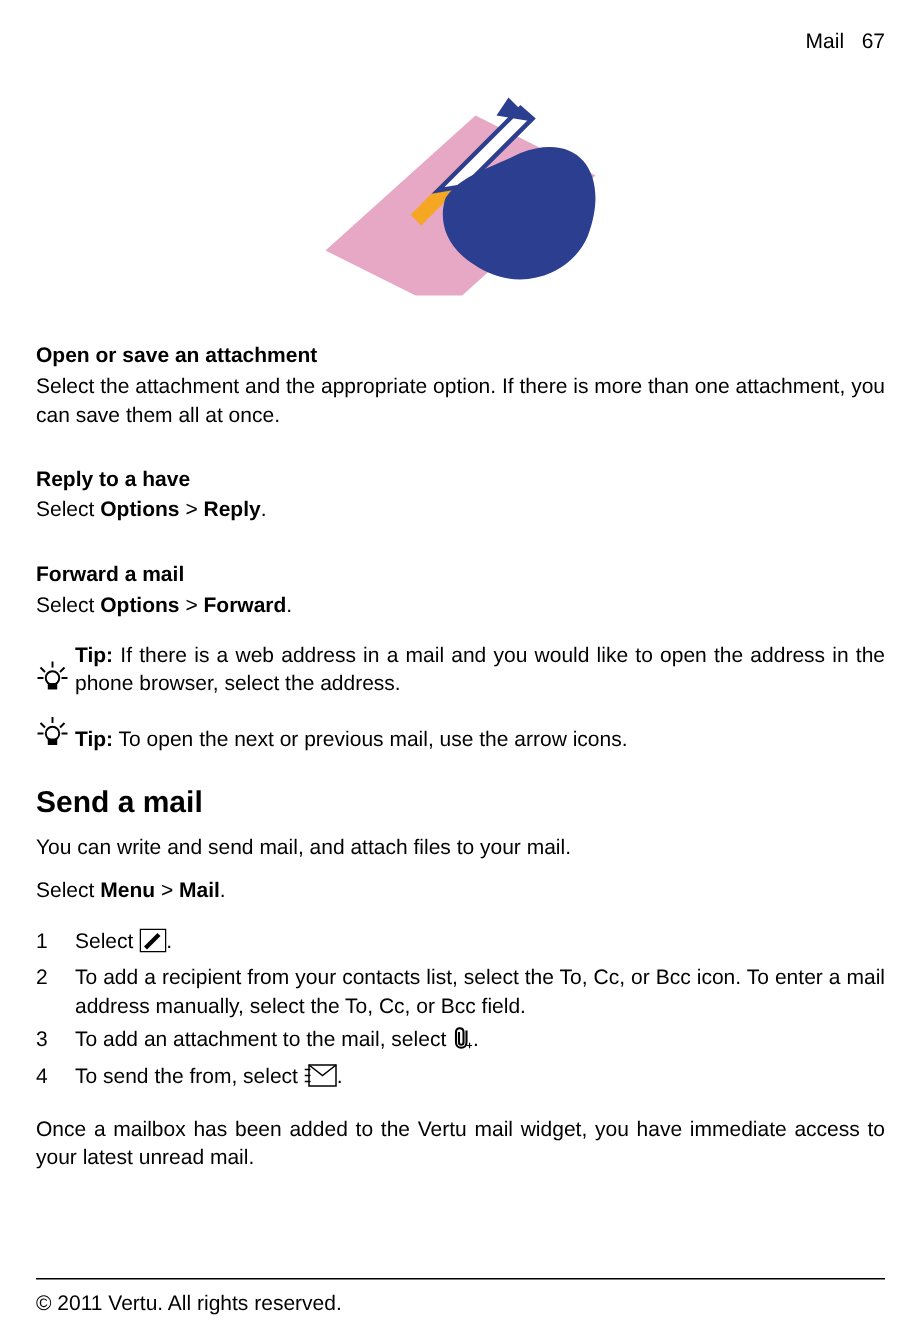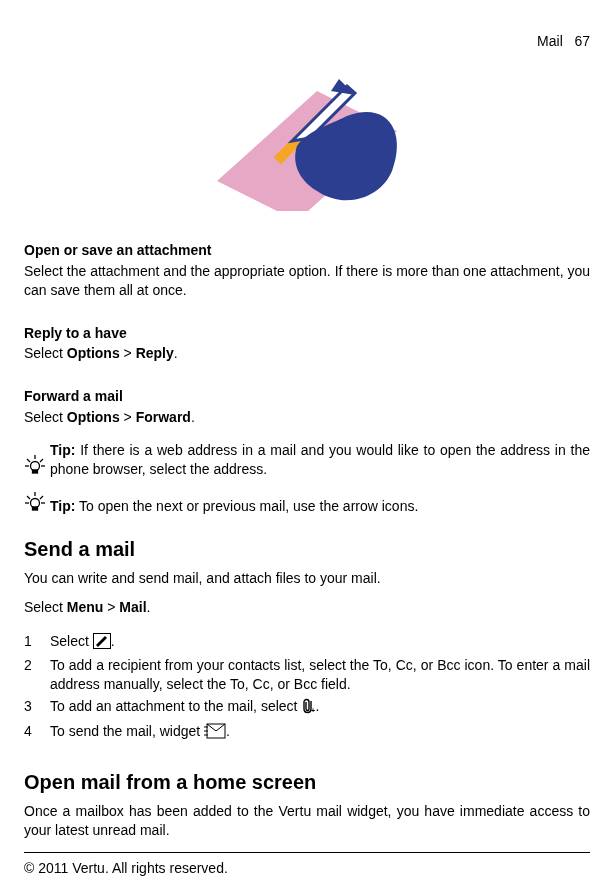--- a/index.html
+++ b/index.html
@@ -8,21 +8,21 @@
     font-family: Arial, Helvetica, sans-serif;
     font-size: 14px;
     line-height: 1.35;
     color: #000;
     background: #fff;
   }
   .page {
     width: 614px;
     height: 892px;
     box-sizing: border-box;
-    padding: 32px 24px 14px 24px;
+    padding: 18px 24px 14px 24px;
     position: relative;
     display: flex;
     flex-direction: column;
   }
   .header-line {
     text-align: right;
     font-size: 14px;
     margin-bottom: 6px;
   }
   .hero {
@@ -183,33 +183,32 @@
           <svg width="14" height="16" viewBox="0 0 14 16">
             <path d="M10,3 L10,11 C10,13 8.5,14.5 6.5,14.5 C4.5,14.5 3,13 3,11 L3,4 C3,2.5 4,1.5 5.5,1.5 C7,1.5 8,2.5 8,4 L8,11 C8,11.8 7.3,12.5 6.5,12.5 C5.7,12.5 5,11.8 5,11 L5,4" fill="none" stroke="#000" stroke-width="1.4"></path>
             <text x="10" y="15" font-size="7" font-weight="bold">+</text>
           </svg>
         </span><span>.</span>
       </div>
     </div>
     <div class="ol-item">
       <div class="ol-num">4</div>
       <div class="ol-body">
-        <span>To send the mail, widget </span><span class="inline-icon">
+        <span>To send the from, select </span><span class="inline-icon">
           <svg width="22" height="16" viewBox="0 0 22 16">
             <rect x="3" y="1" width="18" height="14" fill="#fff" stroke="#000"></rect>
             <path d="M3,1 L12,8 L21,1" fill="none" stroke="#000"></path>
             <line x1="0" y1="4" x2="4" y2="4" stroke="#000"></line>
             <line x1="0" y1="8" x2="4" y2="8" stroke="#000"></line>
             <line x1="0" y1="12" x2="4" y2="12" stroke="#000"></line>
           </svg>
         </span><span>.</span>
       </div>
     </div>
   </div>
 
-  <div class="h2">Open mail from a home screen</div>
   <div class="para">Once a mailbox has been added to the Vertu mail widget, you have immediate access to your latest unread mail.</div>
 
   <div class="footer">
     <span>© 2011 Vertu. All rights reserved.</span>
   </div>
 
 </div>
 
 </body></html>

